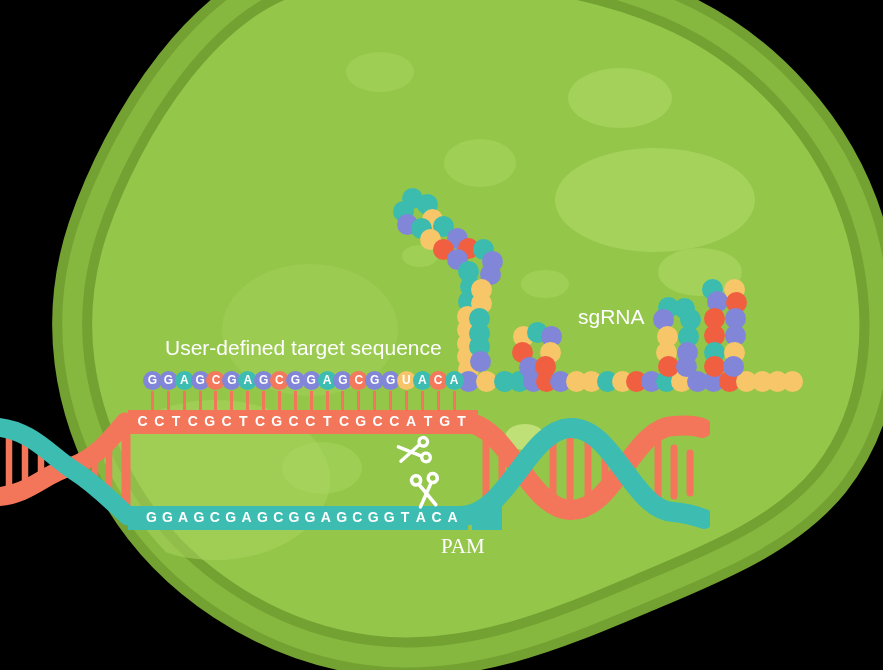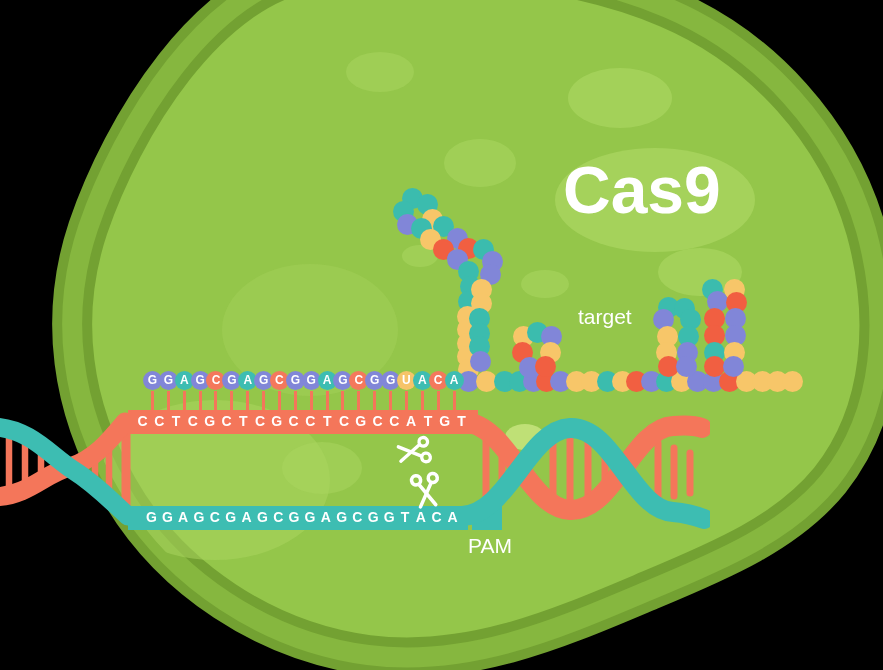--- a/index.html
+++ b/index.html
@@ -272,16 +272,16 @@
   </svg>
   <svg class="abs" style="left:409px;top:472px;transform:rotate(172deg);" width="34" height="37" viewBox="0 0 20 22">
     <g stroke="#fff" fill="none" stroke-linecap="round" stroke-width="2.1">
       <path d="M6.3 15.2 L14.6 1.8"></path>
         <path d="M13.7 15.2 L5.4 1.8"></path>
       <circle cx="5" cy="17.8" r="2.7"></circle>
         <circle cx="15" cy="17.8" r="2.7"></circle>
     </g>
   </svg>
 
-  <div class="lbl lbl-title" style="left:563px;top:152px;">Cas9</div>
-  <div class="lbl lbl-med" style="left:578px;top:305px;">target</div>
-  <div class="lbl lbl-med" style="left:468px;top:534px;">PAM</div>
+  <div class="lbl lbl-med" style="left:578px;top:305px;">sgRNA</div>
+  <div class="lbl lbl-med" style="left:165px;top:336px;">User-defined target sequence</div>
+  <div class="lbl lbl-med" style="left:441px;top:534px;font-family:Liberation Serif, serif;">PAM</div>
 </div>
 
 </body></html>

